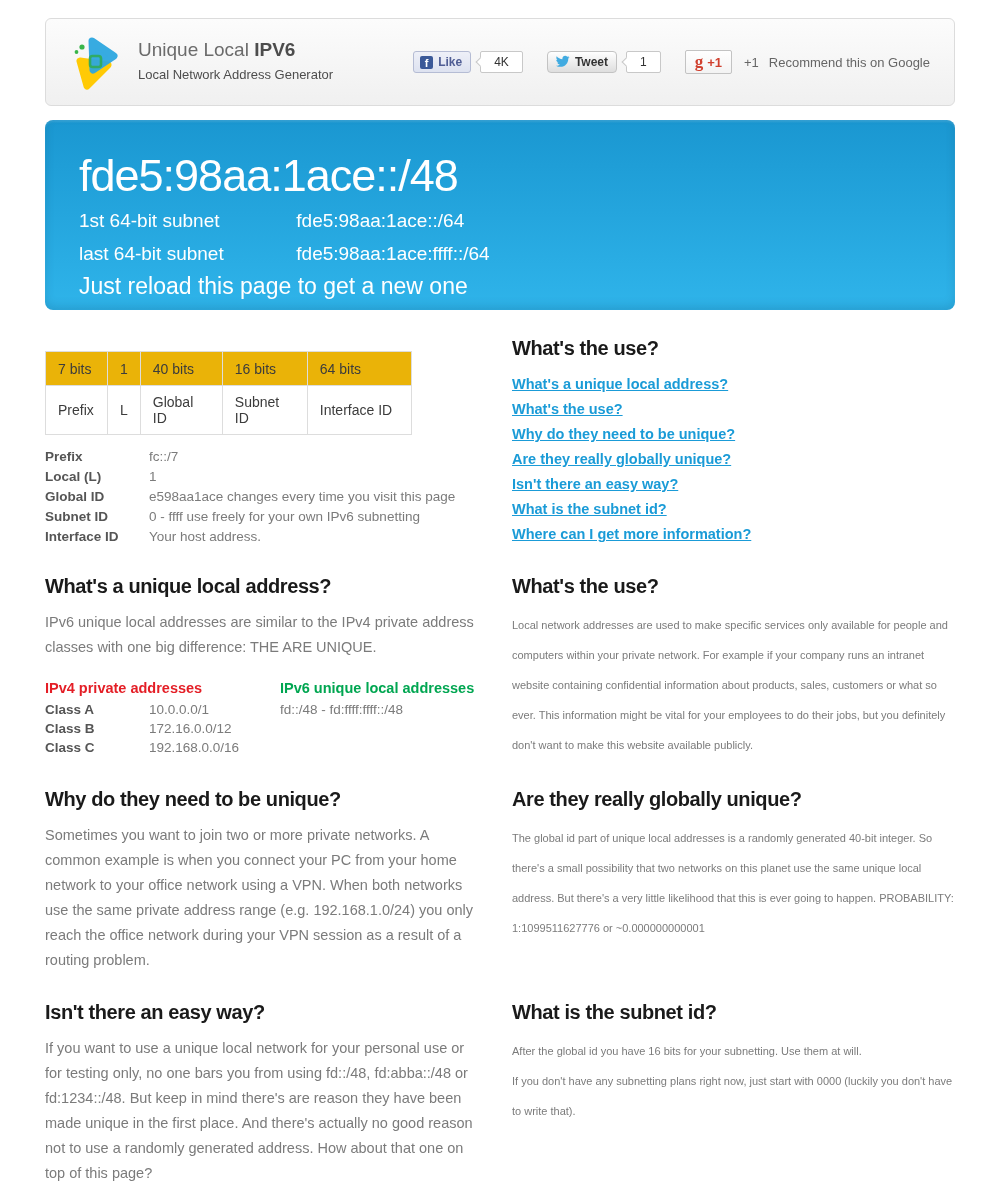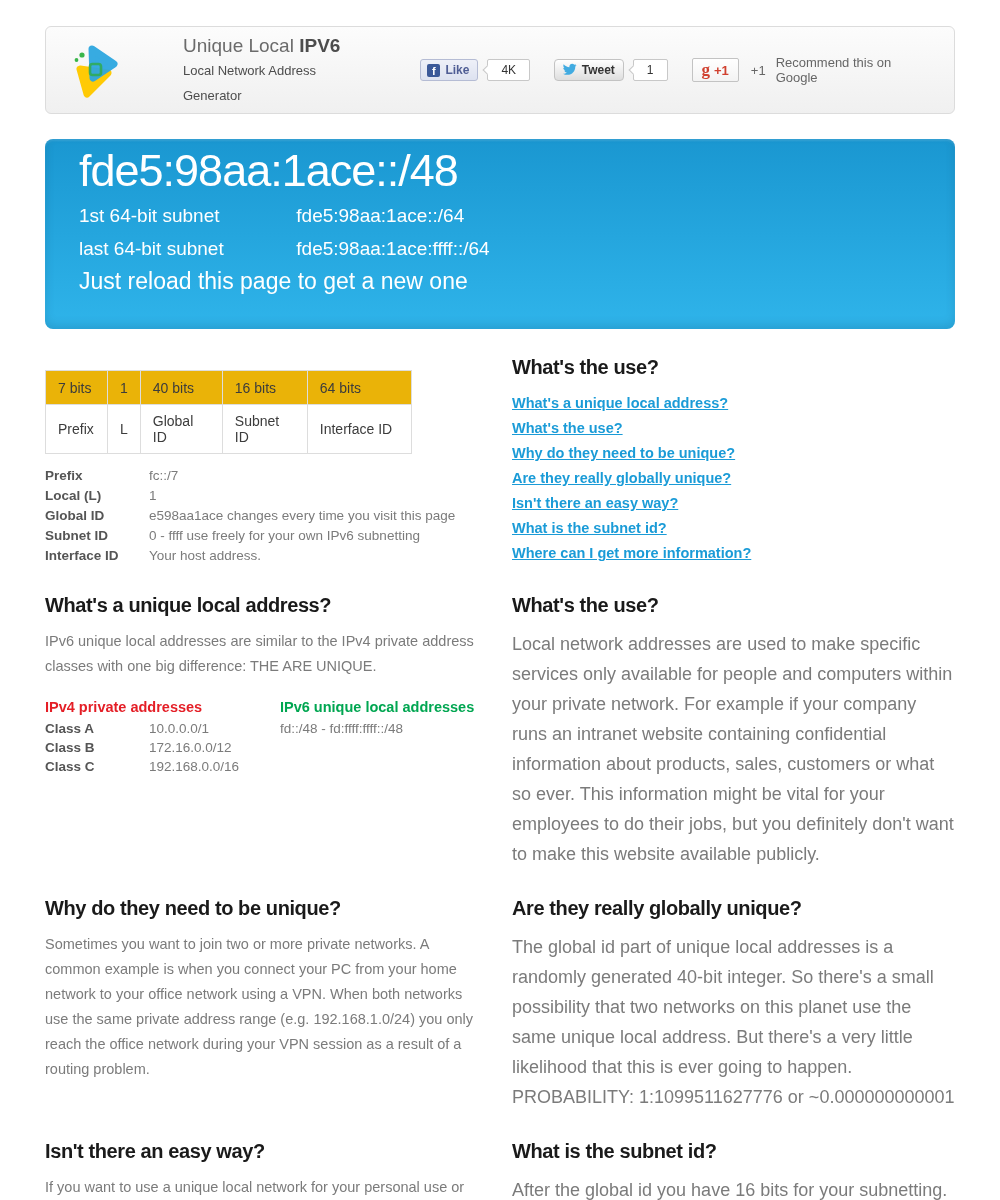--- a/index.html
+++ b/index.html
@@ -2,23 +2,23 @@
 <html><head>
 <meta charset="utf-8">
 <style>
   * { margin: 0; padding: 0; box-sizing: border-box; }
   html, body { background: #fff; font-family: "Liberation Sans", sans-serif; }
   body { width: 1000px; min-height: 1200px; margin: 0 auto; color: #7b7b7b; }
   .wrap { width: 910px; margin: 0 auto; }
 
   
   .header-box {
-    margin-top: 26px; height: 88px; border: 1px solid #dcdcdc; border-radius: 6px;
+    margin-top: 18px; height: 88px; border: 1px solid #dcdcdc; border-radius: 6px;
     background: linear-gradient(#fcfcfc, #f0f0f0);
-    display: flex; align-items: center; padding: 12px 24px; gap: 45px;
+    display: flex; align-items: center; padding: 12px 24px;
   }
   .logo { width: 50px; height: 56px; flex: 0 0 auto; }
   .titles { margin-left: 18px; line-height: 25px; }
   .title-line1 { font-size: 19px; color: #6b6b6b; }
   .title-line1 b { color: #4d4d4d; }
   .title-line2 { font-size: 13px; font-weight: normal; color: #4d4d4d; }
   .social { margin-left: auto; display: flex; align-items: center; }
   .fb-btn {
     display: inline-flex; align-items: center; gap: 5px; cursor: pointer;
     background: linear-gradient(#eef0f8, #dde2f0); border: 1px solid #b5bcd4;
@@ -46,39 +46,39 @@
     display: inline-flex; align-items: baseline; gap: 4px; cursor: pointer;
     background: linear-gradient(#ffffff, #f3f3f3); border: 1px solid #c3c3c3;
     border-radius: 2px; padding: 3px 9px;
   }
   .g-letter { font-family: "Liberation Serif", serif; font-size: 17px; font-weight: bold; color: #d0402f; line-height: 16px; }
   .gplus-red { color: #d0402f; font-size: 13px; font-weight: bold; }
   .gplus-note { margin-left: 12px; font-size: 13px; color: #666; display: flex; gap: 10px; align-items: center; }
 
   
   .hero {
-    margin-top: 25px; height: 190px; border-radius: 8px; color: #fff;
+    margin-top: 14px; height: 190px; border-radius: 8px; color: #fff;
     background: linear-gradient(#1a97d1, #2fb4ea);
     box-shadow: inset 0 -4px 10px rgba(0, 60, 95, 0.18), inset 0 2px 2px rgba(255,255,255,0.12);
-    padding: 4px 34px 0 34px; overflow: hidden;
+    padding: 28px 34px 0 34px; overflow: hidden;
   }
   .hero-address { font-size: 45px; font-weight: normal; letter-spacing: -1px; line-height: 56px; }
   .hero-row { font-size: 19px; line-height: 33px; }
   .hero-row .hr-label { display: inline-block; width: 212px; }
   .hero-note { font-size: 23px; line-height: 33px; }
 
   
   .main {
     margin-top: 27px;
     display: grid; grid-template-columns: 434px 443px; column-gap: 33px; row-gap: 28px;
     align-items: start;
   }
   h2.sec { font-size: 20px; font-weight: bold; color: #1a1a1a; letter-spacing: -0.4px; margin-bottom: 12px; }
   .para-l { font-size: 14.5px; color: #7b7b7b; line-height: 25px; }
-  .para-r { font-size: 18px; color: #7b7b7b; line-height: 30px; }
+  .para-r { font-size: 11px; color: #7b7b7b; line-height: 30px; }
 
   
   table.comp { border-collapse: collapse; margin: 14px 0 12px 0; }
   table.comp td {
     border: 1px solid #ddd; font-size: 14px; color: #3c3c3c;
     padding: 8px 12px; height: 34px; background: #fff;
   }
   table.comp tr.bits td { background: #eab308; }
   td.c0 { width: 62px; } td.c1 { width: 32px; } td.c2 { width: 82px; }
   td.c3 { width: 85px; } td.c4 { width: 104px; }

